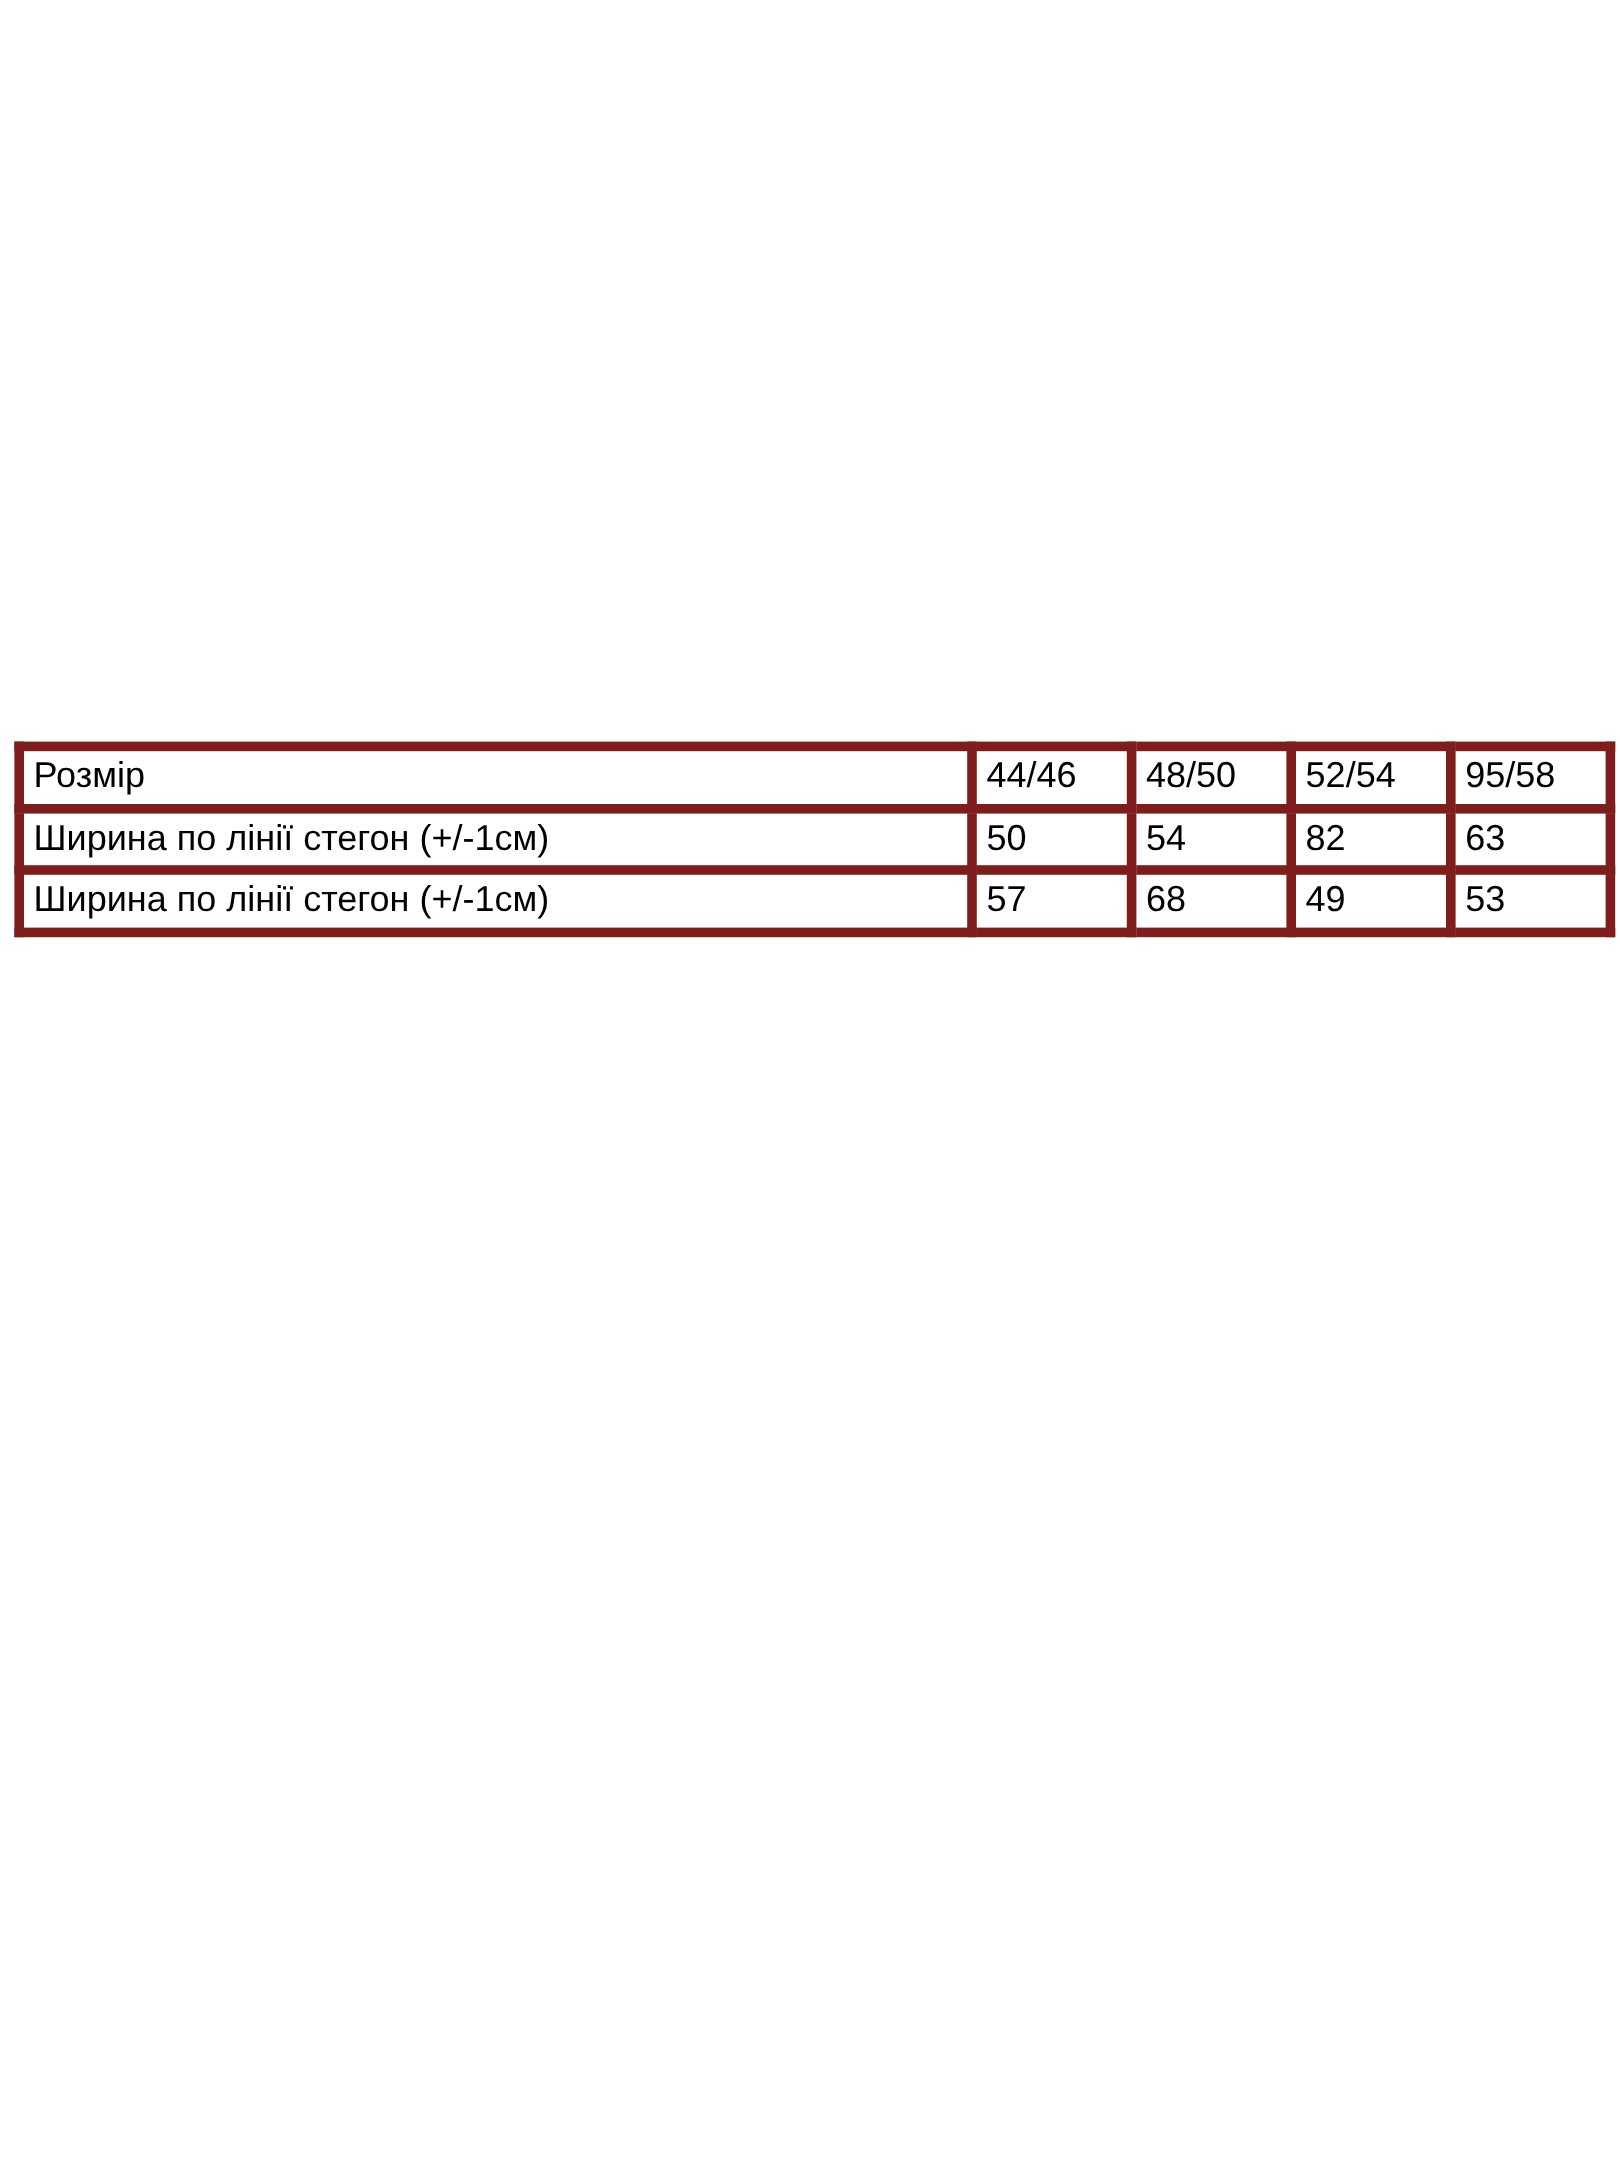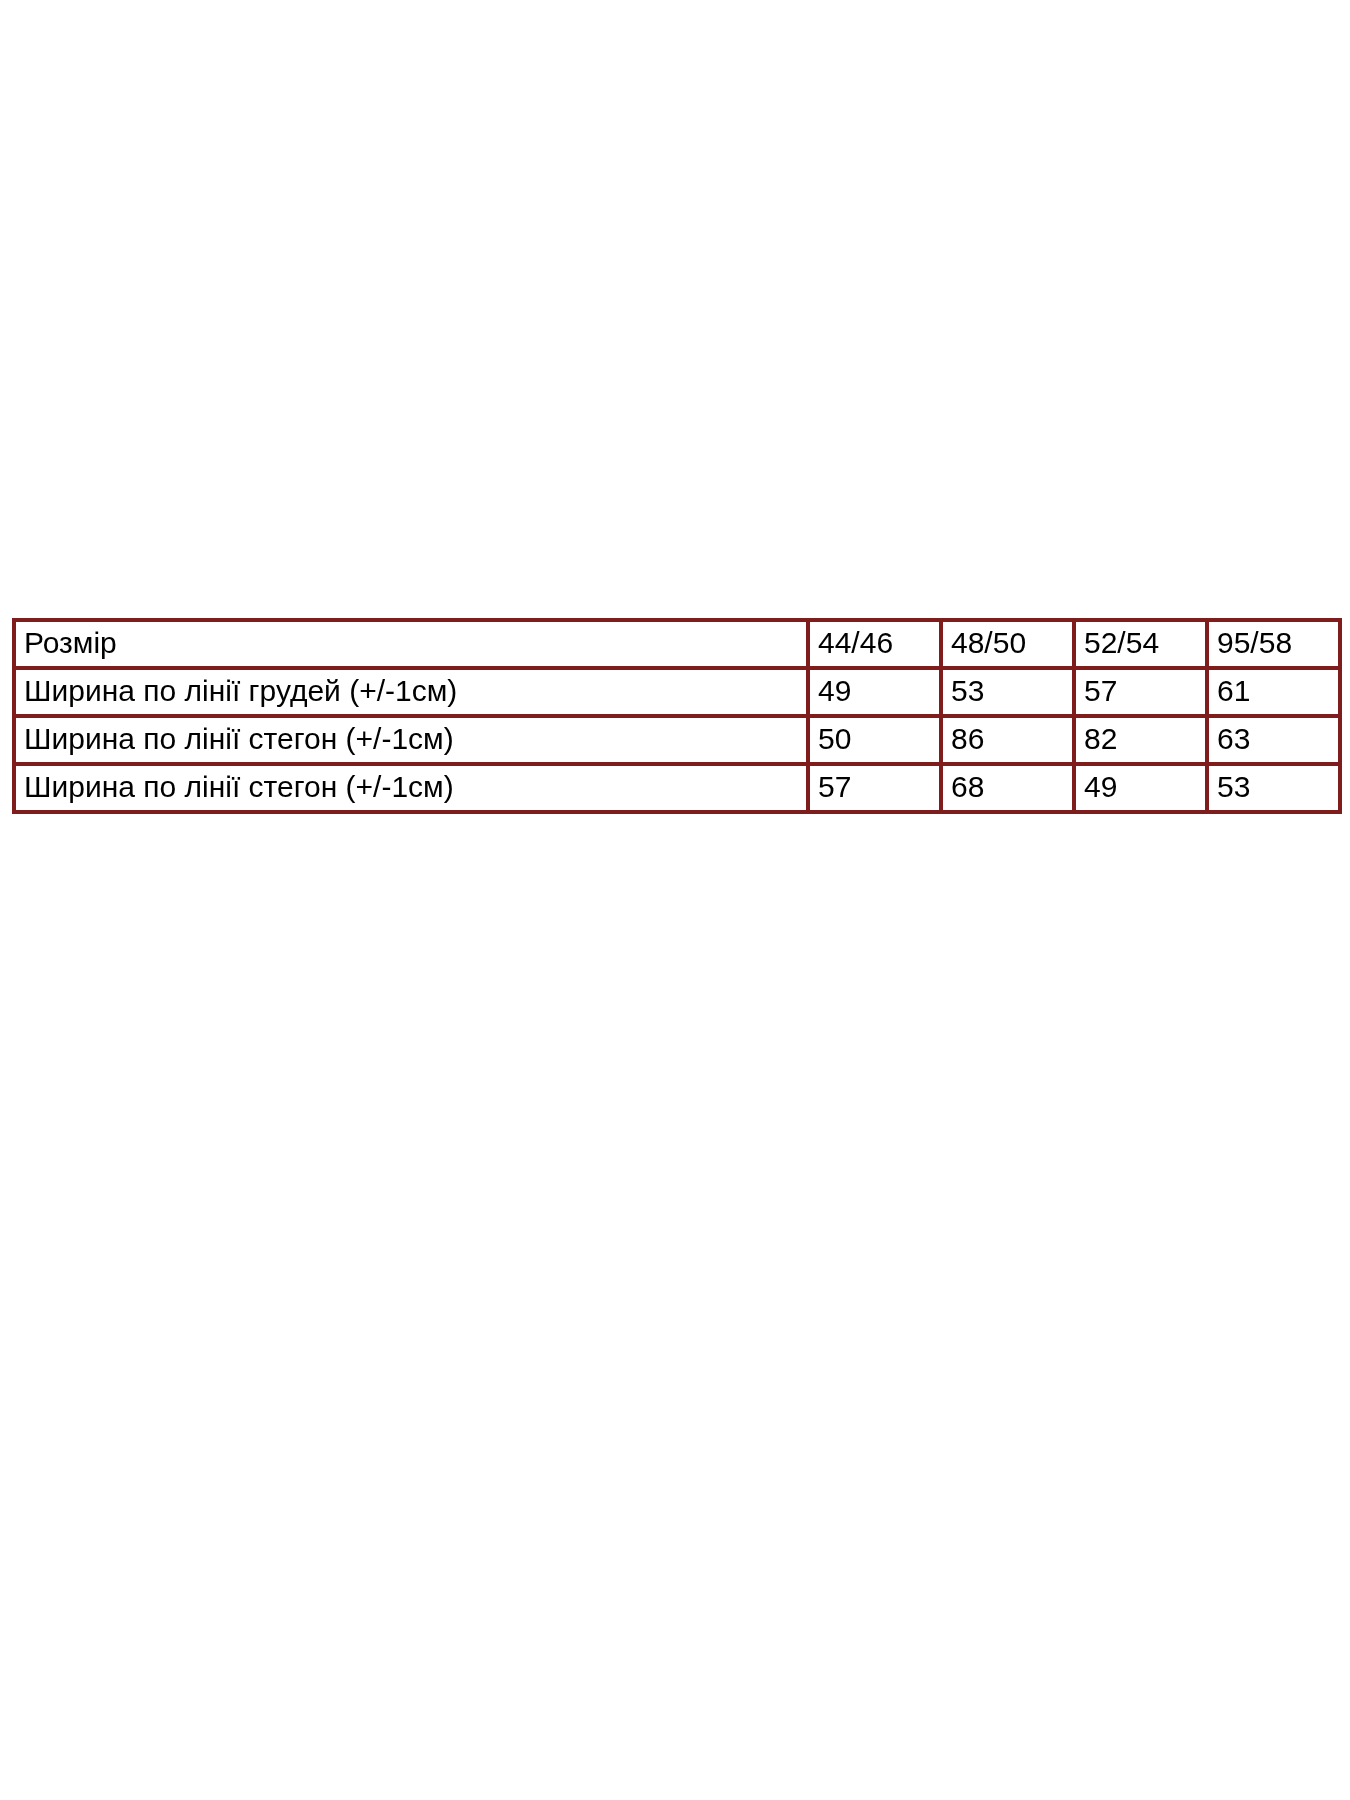--- a/index.html
+++ b/index.html
@@ -33,21 +33,21 @@
   }
 
   table.size-table {
     border-collapse: collapse;
     width: 1326px;
     table-layout: fixed;
     background: #ffffff;
   }
 
   table.size-table td {
-    border: 4px solid #7f1d1d;
+    border: 8px solid #7f1d1d;
     padding: 4px 6px 6px 8px;
     font-size: 30px;
     line-height: 1.12;
     font-family: "Liberation Sans", sans-serif;
     color: #000000;
     vertical-align: middle;
     white-space: nowrap;
     overflow: hidden;
     height: 48px;
     box-sizing: border-box;
@@ -82,32 +82,25 @@
       <tbody>
         <tr>
           <td class="row-label">Розмір</td>
           <td class="row-value">44/46</td>
           <td class="row-value">48/50</td>
           <td class="row-value">52/54</td>
           <td class="row-value">95/58</td>
         </tr>
 
 
-        <tr>
-          <td class="row-label">Ширина по лінії грудей (+/-1см)</td>
-          <td class="row-value">49</td>
-          <td class="row-value">53</td>
-          <td class="row-value">57</td>
-          <td class="row-value">61</td>
-        </tr>
 
         <tr>
           <td class="row-label">Ширина по лінії стегон (+/-1см)</td>
           <td class="row-value">50</td>
-          <td class="row-value">86</td>
+          <td class="row-value">54</td>
           <td class="row-value">82</td>
           <td class="row-value">63</td>
         </tr>
 
 
         <tr>
           <td class="row-label">Ширина по лінії стегон (+/-1см)</td>
           <td class="row-value">57</td>
           <td class="row-value">68</td>
           <td class="row-value">49</td>

